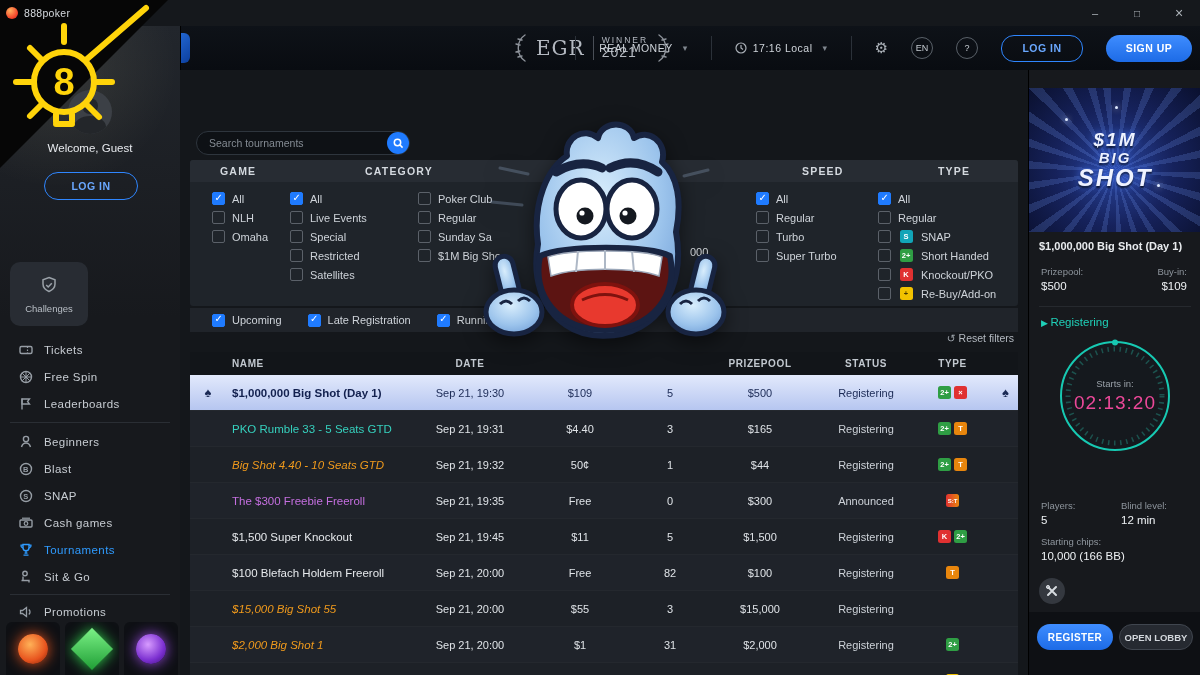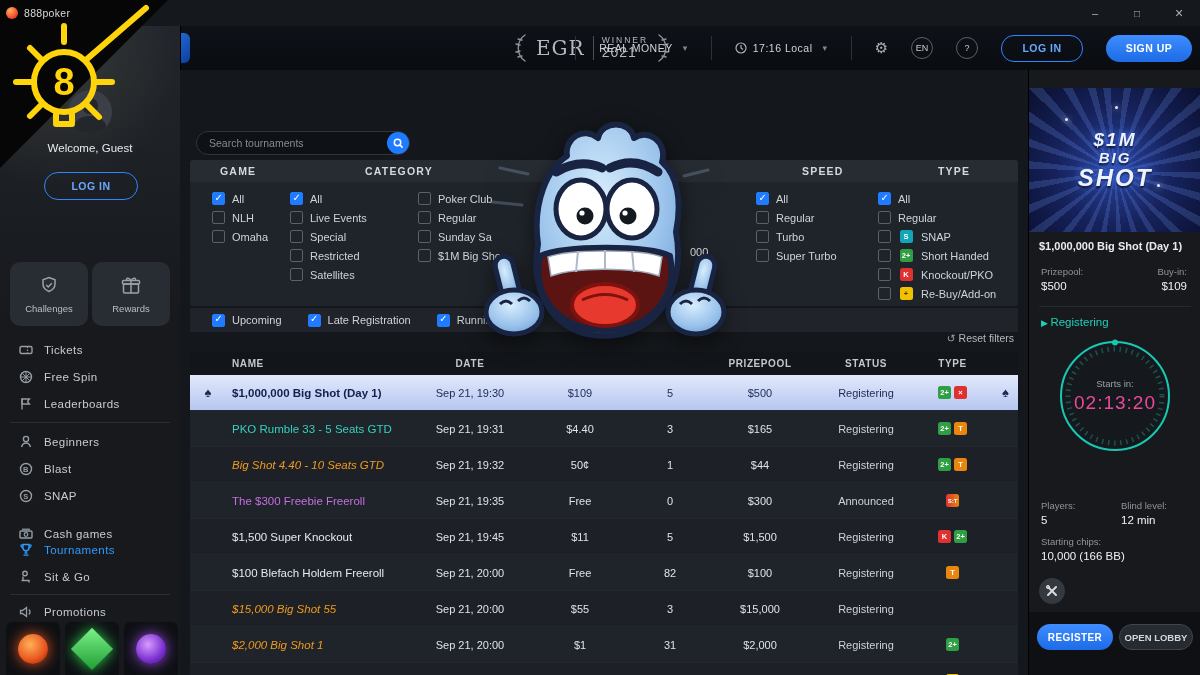--- a/index.html
+++ b/index.html
@@ -192,28 +192,20 @@
     <div class="welcome">Welcome, Guest</div>
     <div class="btn-login-side">LOG IN</div>
 
     <div class="card c1">
       <svg width="22" height="22" viewBox="0 0 22 22">
         <path d="M11 2.5l6 2.2v4.3c0 3.6-2.6 6-6 7.5-3.4-1.5-6-3.9-6-7.5V4.7Z" stroke="#9aa1a8" fill="none" stroke-width="1.5"></path>
         <path d="M8.2 10l2 2 3.6-3.8" stroke="#9aa1a8" fill="none" stroke-width="1.5"></path>
       </svg>
       <span class="card-lbl">Challenges</span>
     </div>
-    <div class="card c2">
-      <svg width="22" height="22" viewBox="0 0 22 22">
-        <rect x="3.5" y="9" width="15" height="9" rx="1" stroke="#9aa1a8" fill="none" stroke-width="1.5"></rect>
-        <rect x="2.5" y="5.5" width="17" height="3.5" rx="1" stroke="#9aa1a8" fill="none" stroke-width="1.5"></rect>
-        <path d="M11 5.5V18 M11 5.5C9 2 5.5 3 6.8 5.5 M11 5.5c2-3.5 5.5-2.5 4.2 0" stroke="#9aa1a8" fill="none" stroke-width="1.5"></path>
-      </svg>
-      <span class="card-lbl">Rewards</span>
-    </div>
 
     <div class="srow" style="top:312px">
       <svg width="16" height="16" viewBox="0 0 16 16">
         <rect x="2" y="4.5" width="12" height="7" rx="1.5" stroke="currentColor" fill="none" stroke-width="1.4"></rect>
         <path d="M9.5 4.5v7" stroke="currentColor" stroke-width="1.2" stroke-dasharray="1.5 1.5"></path>
       </svg>
       <span class="slbl">Tickets</span>
     </div>
     <div class="srow" style="top:339px">
       <svg width="16" height="16" viewBox="0 0 16 16">
@@ -246,21 +238,21 @@
       </svg>
       <span class="slbl">Blast</span>
     </div>
     <div class="srow" style="top:458px">
       <svg width="16" height="16" viewBox="0 0 16 16">
         <circle cx="8" cy="8" r="5.5" stroke="currentColor" fill="none" stroke-width="1.4"></circle>
         <text x="8" y="10.8" text-anchor="middle" font-size="7.5" font-weight="bold" fill="currentColor">S</text>
       </svg>
       <span class="slbl">SNAP</span>
     </div>
-    <div class="srow" style="top:496px">
+    <div class="srow" style="top:485px">
       <svg width="16" height="16" viewBox="0 0 16 16">
         <rect x="2" y="5" width="12" height="7" rx="1" stroke="currentColor" fill="none" stroke-width="1.4"></rect>
         <circle cx="8" cy="8.5" r="1.8" stroke="currentColor" fill="none" stroke-width="1.2"></circle>
         <path d="M4 3.2h8" stroke="currentColor" stroke-width="1.2"></path>
       </svg>
       <span class="slbl">Cash games</span>
     </div>
     <div class="srow active" style="top:512px">
       <svg width="16" height="16" viewBox="0 0 16 16">
         <path d="M5 2.5h6v3.2a3 3 0 0 1-6 0Z" stroke="currentColor" fill="none" stroke-width="1.4"></path>

